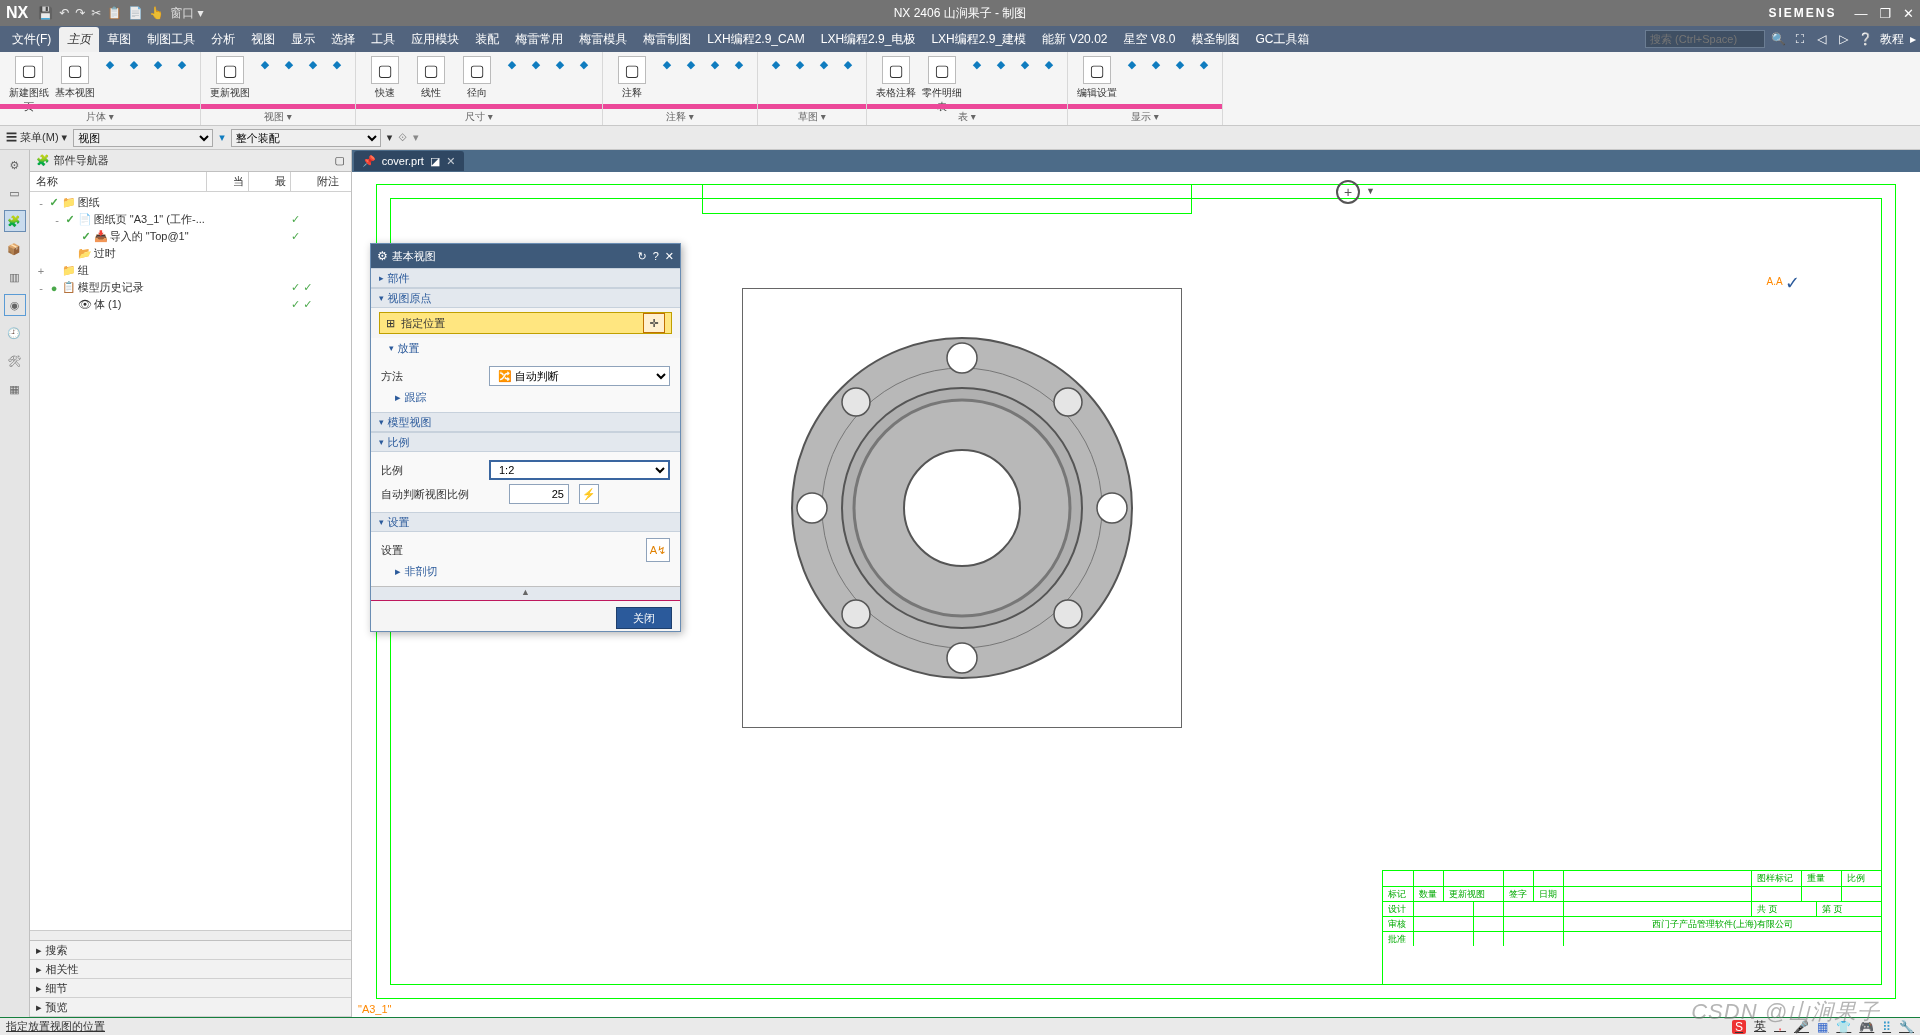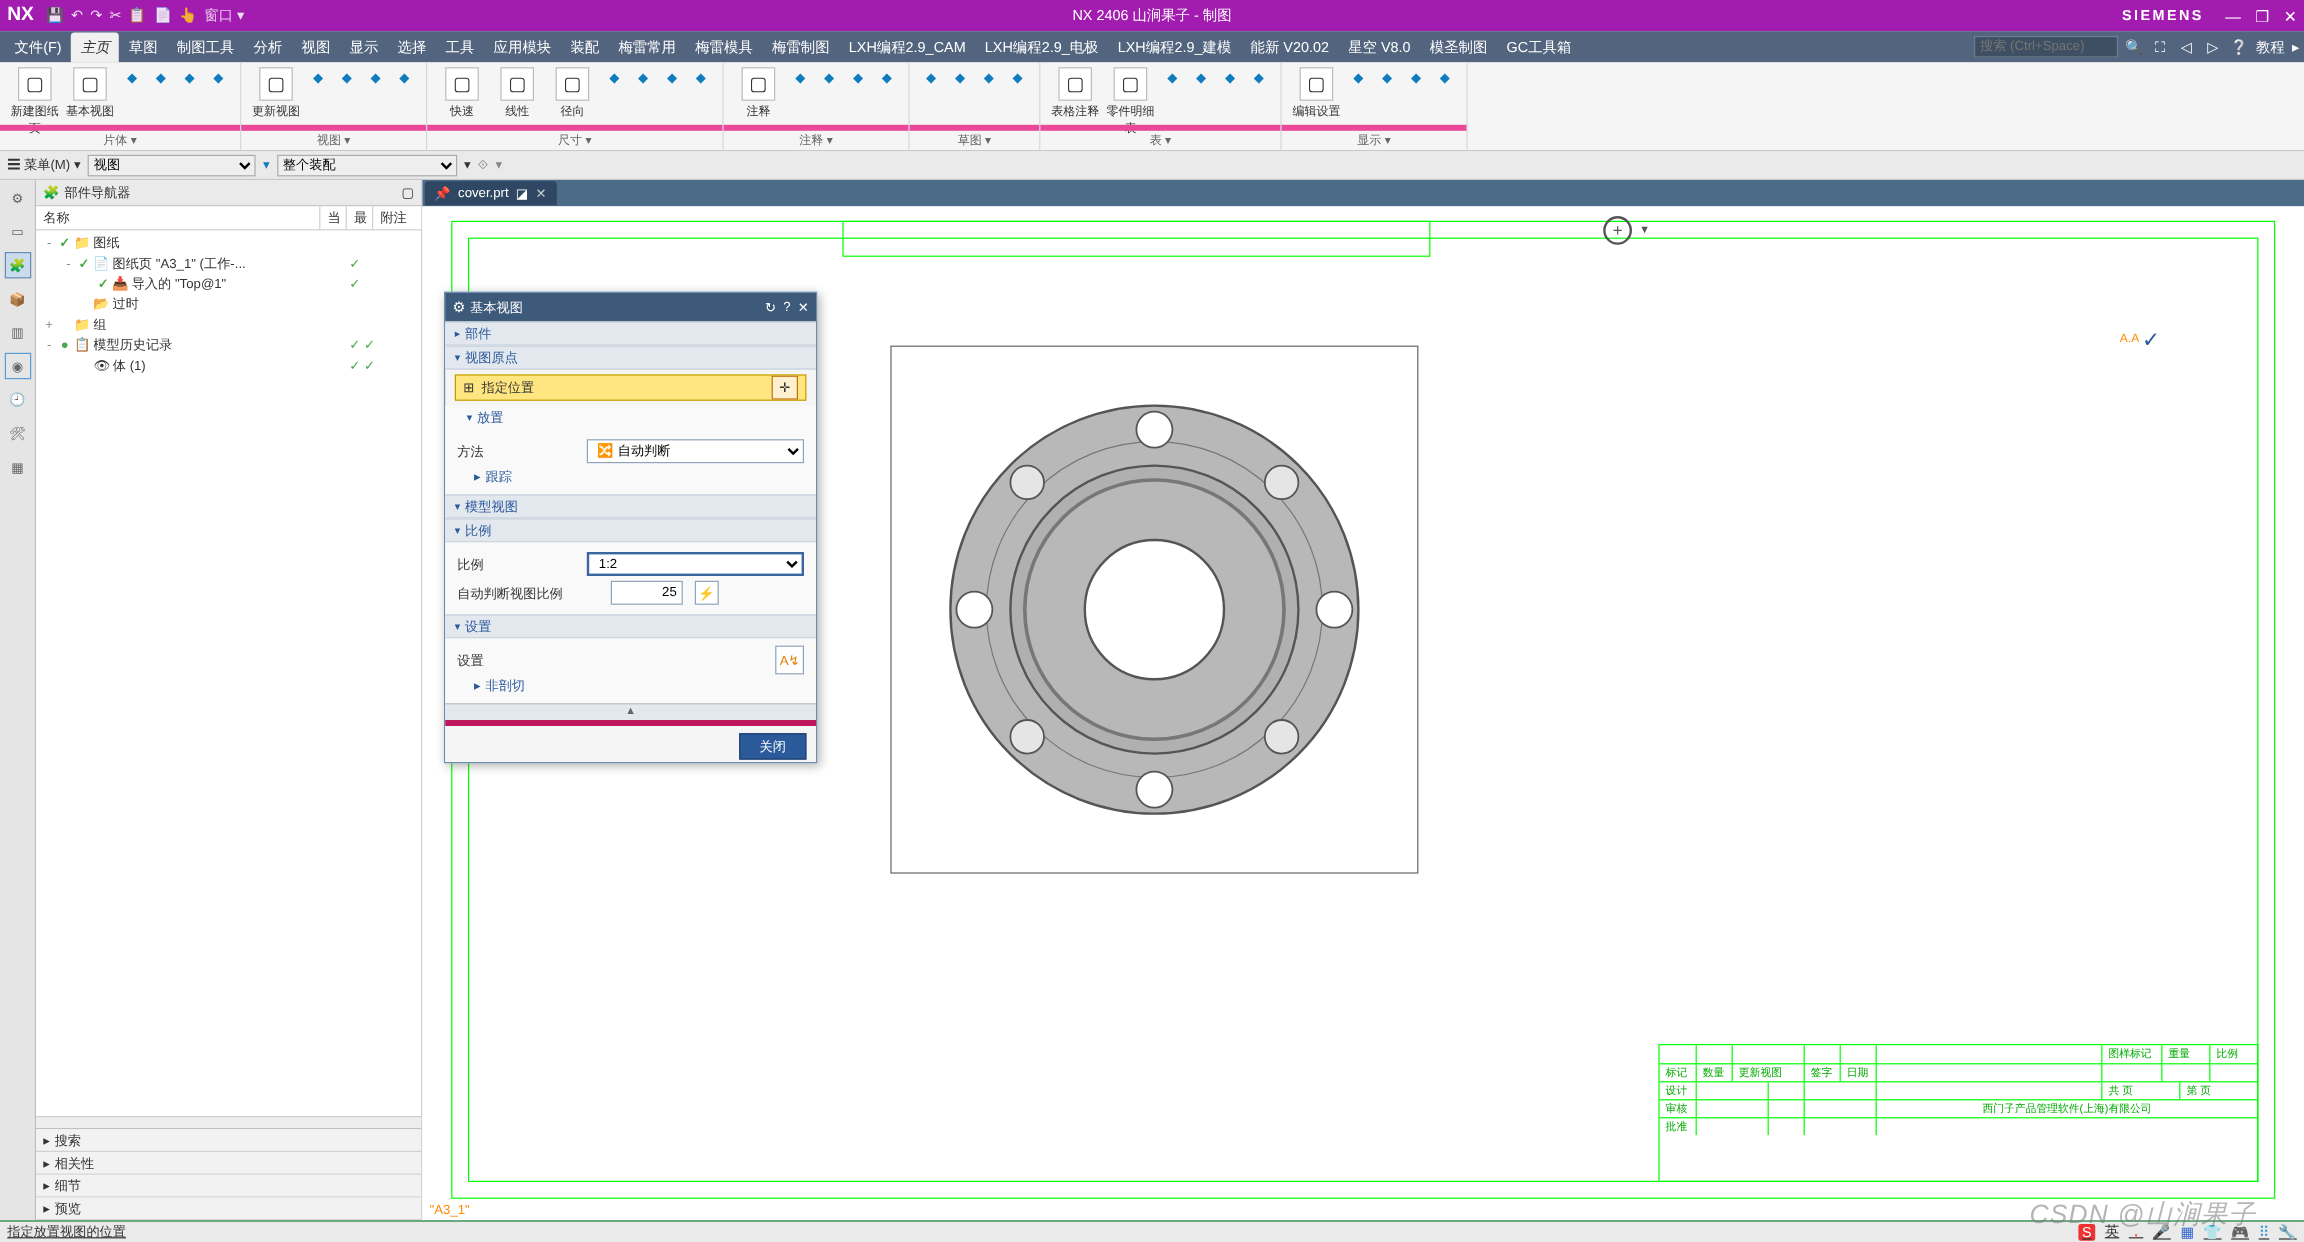--- a/index.html
+++ b/index.html
@@ -1,17 +1,17 @@
 <!DOCTYPE html>
 <html><head>
 <meta charset="utf-8">
 <style>
 * { margin:0; padding:0; box-sizing:border-box; font-family:"Microsoft YaHei","Segoe UI",sans-serif; }
 body { width:1920px; height:1035px; background:#f0f0f0; overflow:hidden; font-size:11px; color:#333; position:relative; }
-.titlebar { height:26px; background:#a21caf; color:#fff; display:flex; align-items:center; padding:0 6px; }
+.titlebar { height:26px; background:#737373; color:#fff; display:flex; align-items:center; padding:0 6px; }
 .titlebar .nx-logo { font-weight:bold; font-size:16px; margin-right:10px; }
 .titlebar .qat { display:flex; gap:6px; align-items:center; }
 .titlebar .qat span { opacity:.85; font-size:12px; }
 .titlebar .apptitle { position:absolute; left:50%; transform:translateX(-50%); font-size:12px; }
 .titlebar .brand { margin-left:auto; font-weight:bold; letter-spacing:2px; font-size:12px; }
 .titlebar .winbtns { display:flex; gap:12px; margin-left:18px; font-size:13px; }
 .menubar { height:26px; background:#52647e; display:flex; align-items:center; padding:0 4px; color:#fff; font-size:12px;}
 .menubar .tab { padding:4px 8px; cursor:pointer; white-space:nowrap;}
 .menubar .tab.active { background:#f0f0f0; color:#333; border-radius:3px 3px 0 0;font-style:italic; }
 .menubar .search { margin-left:auto; display:flex; align-items:center; gap:6px;}
@@ -25,21 +25,21 @@
 .big-btn .ico { width:28px; height:28px; border:1px solid #bbb; background:#fff; display:flex; align-items:center; justify-content:center; font-size:16px;}
 .sm-ico { width:20px; height:20px; display:flex; align-items:center; justify-content:center; color:#0f7cbf; }
 .filterbar { height:24px; background:#eaeaea; border-bottom:1px solid #c8c8c8; display:flex; align-items:center; gap:6px; padding:0 6px; font-size:11px;}
 .filterbar select, .filterbar input { height:18px; border:1px solid #aaa; font-size:11px;}
 .main { position:absolute; top:150px; bottom:18px; left:0; right:0; display:flex; }
 .leftbar { width:30px; background:#e5e5e5; border-right:1px solid #c0c0c0; display:flex; flex-direction:column; align-items:center; gap:6px; padding-top:4px;}
 .leftbar .lb-ico { width:22px; height:22px; display:flex; align-items:center; justify-content:center; color:#666; border:1px solid transparent;}
 .leftbar .lb-ico.active { background:#c9dbed; border-color:#6a8db3; color:#2b5a9b;}
 .navigator { width:322px; background:#fff; border-right:1px solid #c0c0c0; display:flex; flex-direction:column;}
 .nav-title { height:22px; background:#eaeaea; border-bottom:1px solid #c0c0c0; display:flex; align-items:center; padding:0 6px; gap:4px;}
-.nav-hdr { height:20px; background:#fff; border-bottom:1px solid #d0d0d0; display:flex; font-size:11px; color:#333;}
+.nav-hdr { height:20px; background:#fff; border-bottom:1px solid #d0d0d0; display:flex; font-size:11px; color:#333;gap:20px;}
 .nav-hdr .col { border-right:1px solid #d0d0d0; padding:2px 6px;}
 .tree { flex:1; overflow:auto; padding:2px 0; font-size:11px;}
 .tree-row { display:flex; align-items:center; height:17px; padding-left:6px; gap:2px;}
 .tree-row .chk { color:#4aa84a; font-weight:bold; width:12px; text-align:center;}
 .tree-row .expander { color:#888; width:10px; text-align:center;}
 .tree-row .nm { flex:1; white-space:nowrap; overflow:hidden; text-overflow:ellipsis;}
 .tree-row .mk { width:60px; display:flex; gap:4px; justify-content:flex-start; color:#4aa84a;}
 .accordion { border-top:1px solid #c0c0c0;}
 .accordion .acc-item { height:19px; background:#f2f2f2; border-bottom:1px solid #d0d0d0; display:flex; align-items:center; padding:0 6px; gap:4px; font-size:11px;}
 .canvas-wrap { flex:1; display:flex; flex-direction:column; position:relative; background:#fff;}
@@ -67,21 +67,21 @@
 .dialog .section-hdr { height:20px; background:#e3e8ee; border-top:1px solid #c7d1dc; border-bottom:1px solid #c7d1dc; display:flex; align-items:center; padding:0 8px; color:#2b5a9b; gap:4px;}
 .dialog .section-hdr .caret { color:#2b5a9b; font-size:9px;}
 .dialog .section-body { padding:6px 10px; background:#f9f9f9;}
 .dialog .field-row { display:flex; align-items:center; height:24px; gap:8px;}
 .dialog .field-row label { flex:0 0 100px; }
 .dialog select, .dialog input[type=text] { height:20px; border:1px solid #8fa3bb; font-size:11px; padding:0 4px; background:#fff;}
 .dialog .highlight { background:#ffe680; border:1px solid #c0a000; height:22px; display:flex; align-items:center; padding:0 6px; gap:6px; margin:4px 8px;}
 .dialog .highlight .pick-btn { margin-left:auto; width:22px; height:20px; border:1px solid #c07000; background:#fff0d0; display:flex; align-items:center; justify-content:center;}
 .dialog .sub-indent { padding-left:14px; color:#2b5a9b; font-size:11px; display:flex; align-items:center; gap:4px; height:18px;}
 .dialog .orient-btn { width:24px; height:24px; border:1px solid #8fa3bb; background:#fff; display:flex; align-items:center; justify-content:center; margin-left:auto;}
-.dialog .footer { display:flex; justify-content:flex-end; padding:6px 8px 2px; background:#f5f5f5; border-top:5px solid #be185d;}
+.dialog .footer { display:flex; justify-content:flex-end; padding:6px 8px 2px; background:#f5f5f5; border-top:1px solid #be185d;}
 .dialog .footer button { height:22px; padding:0 16px; background:#2b5a9b; color:#fff; border:1px solid #1e3f6d; font-size:11px;}
 .dialog .roll { height:14px; background:#e3e8ee; border-top:1px solid #c0c0c0; text-align:center; color:#666; font-size:9px;}
 .statusbar { position:absolute; bottom:0; left:0; right:0; height:18px; background:#eaeaea; border-top:1px solid #15803d; display:flex; align-items:center; padding:0 6px; font-size:11px;text-decoration:underline;}
 .statusbar .ime { margin-left:auto; display:flex; gap:8px; align-items:center;}
 .statusbar .ime span { font-size:12px;}
 .blue-check{position:absolute; right:120px; top:100px; color:#2b5a9b; font-size:18px;}
 .blue-check::before{content:"A.A "; color:#f80; font-size:10px; position:relative; top:-4px;}
 .watermark{ position:absolute; right:40px; bottom:8px; font-size:22px; color:rgba(120,120,120,.55); font-style:italic; letter-spacing:1px; pointer-events:none;}
 .green-box-top{position:absolute; left:350px; top:12px; width:490px; height:30px; border:1px solid #0f0;}
 </style>

